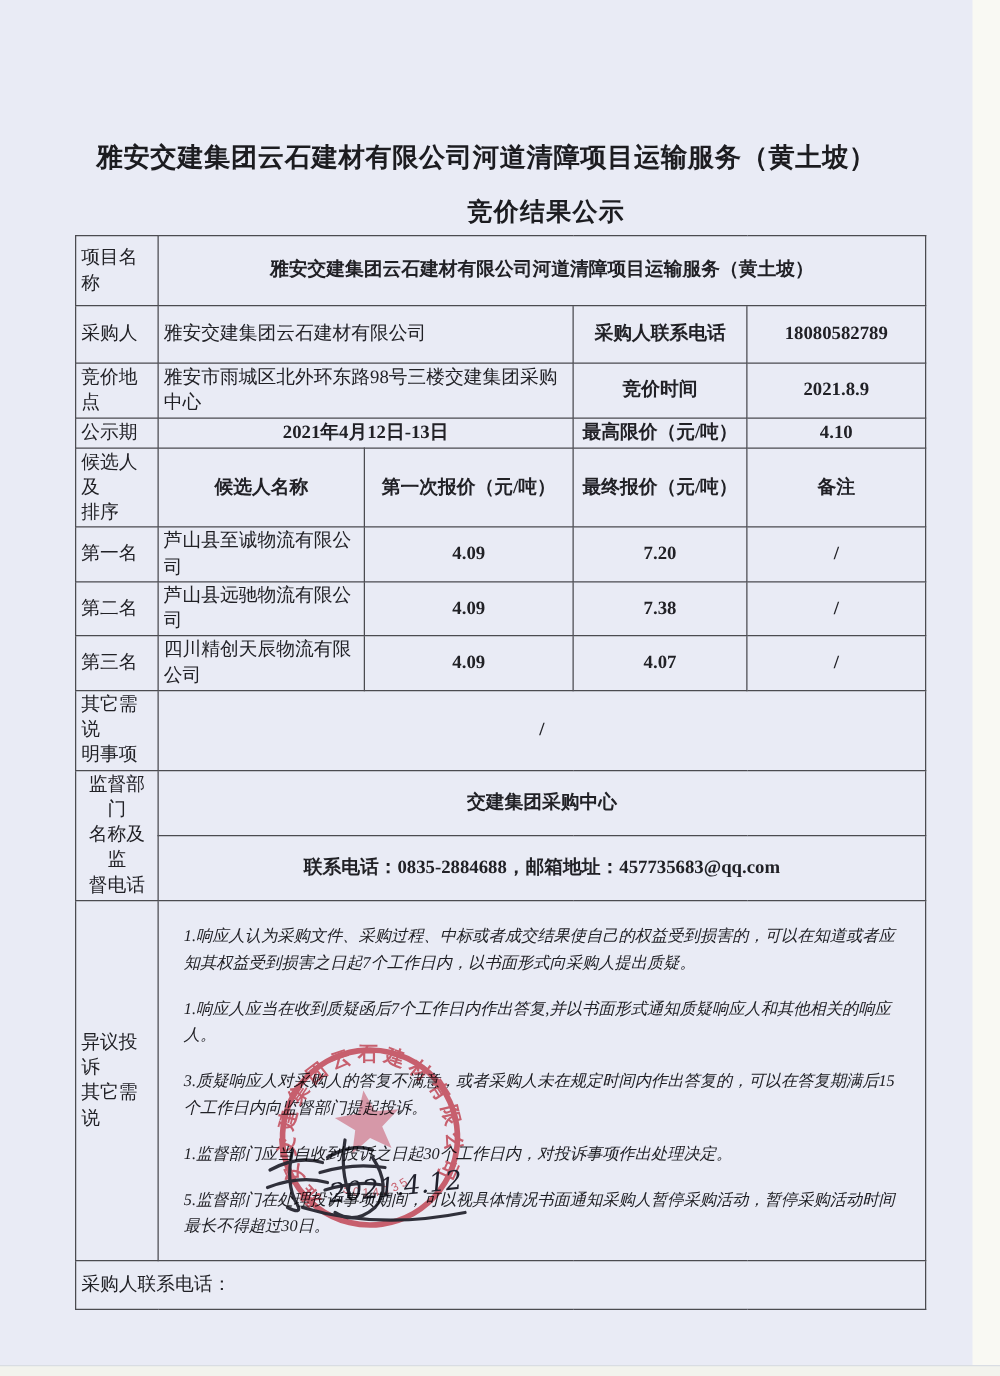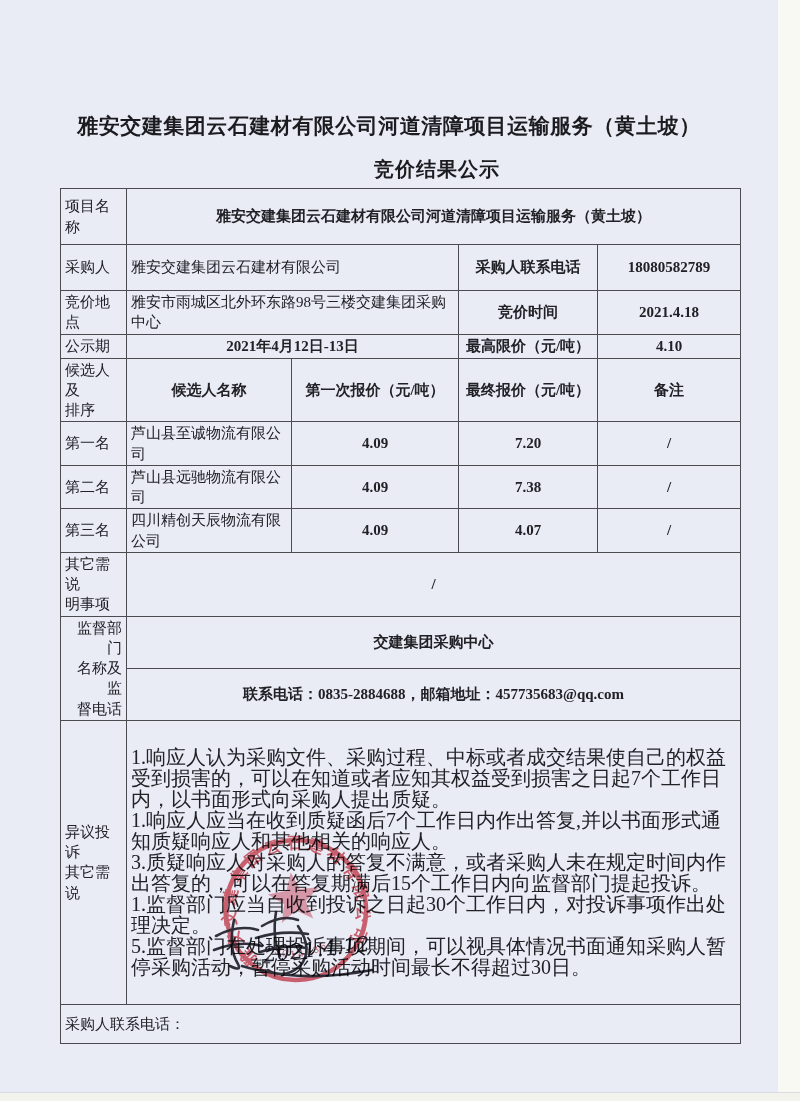--- a/index.html
+++ b/index.html
@@ -40,25 +40,25 @@
   }
   table.bid-table td {
     border:1px solid #4b4b50;
     font-size:15px;
     padding:1px 4px;
     vertical-align:middle;
     line-height:1.35;
     overflow:hidden;
   }
   .lbl { white-space:pre-line; padding-left:3px; }
-  .lbl-ctr { white-space:pre-line; text-align:right; }
+  .lbl-ctr { white-space:pre-line; text-align:center; }
   .ctr { text-align:center;font-weight:bold; }
   .bold { font-weight:bold; }
   .complaint-cell { padding:8px 8px 8px 6px; }
-  .complaint-cell p { margin:0; line-height:21px; font-size:20px; }
+  .complaint-cell p { margin:16px; line-height:21px; font-size:13px;font-style:italic; }
   .sig-cell { position:relative; padding-left:5px; font-size:16px; }
   svg.overlay {
     position:absolute; left:0; top:0;
     pointer-events:none;
     mix-blend-mode:multiply;
   }
   .seal-text { font-family:"Liberation Sans", sans-serif; }
 </style>
 </head>
 <body>
@@ -88,21 +88,21 @@
     <td class="lbl">采购人</td>
     <td colspan="2">雅安交建集团云石建材有限公司</td>
     <td class="ctr">采购人联系电话</td>
     <td class="ctr">18080582789</td>
   </tr>
 
   <tr style="height:43px">
     <td class="lbl">竞价地点</td>
     <td colspan="2">雅安市雨城区北外环东路98号三楼交建集团采购中心</td>
     <td class="ctr">竞价时间</td>
-    <td class="ctr">2021.4.18</td>
+    <td class="ctr">2021.8.9</td>
   </tr>
 
   <tr style="height:24px">
     <td class="lbl">公示期</td>
     <td class="ctr" colspan="2">2021年4月12日-13日</td>
     <td class="ctr">最高限价（元/吨）</td>
     <td class="ctr">4.10</td>
   </tr>
 
   <tr style="height:45px">

